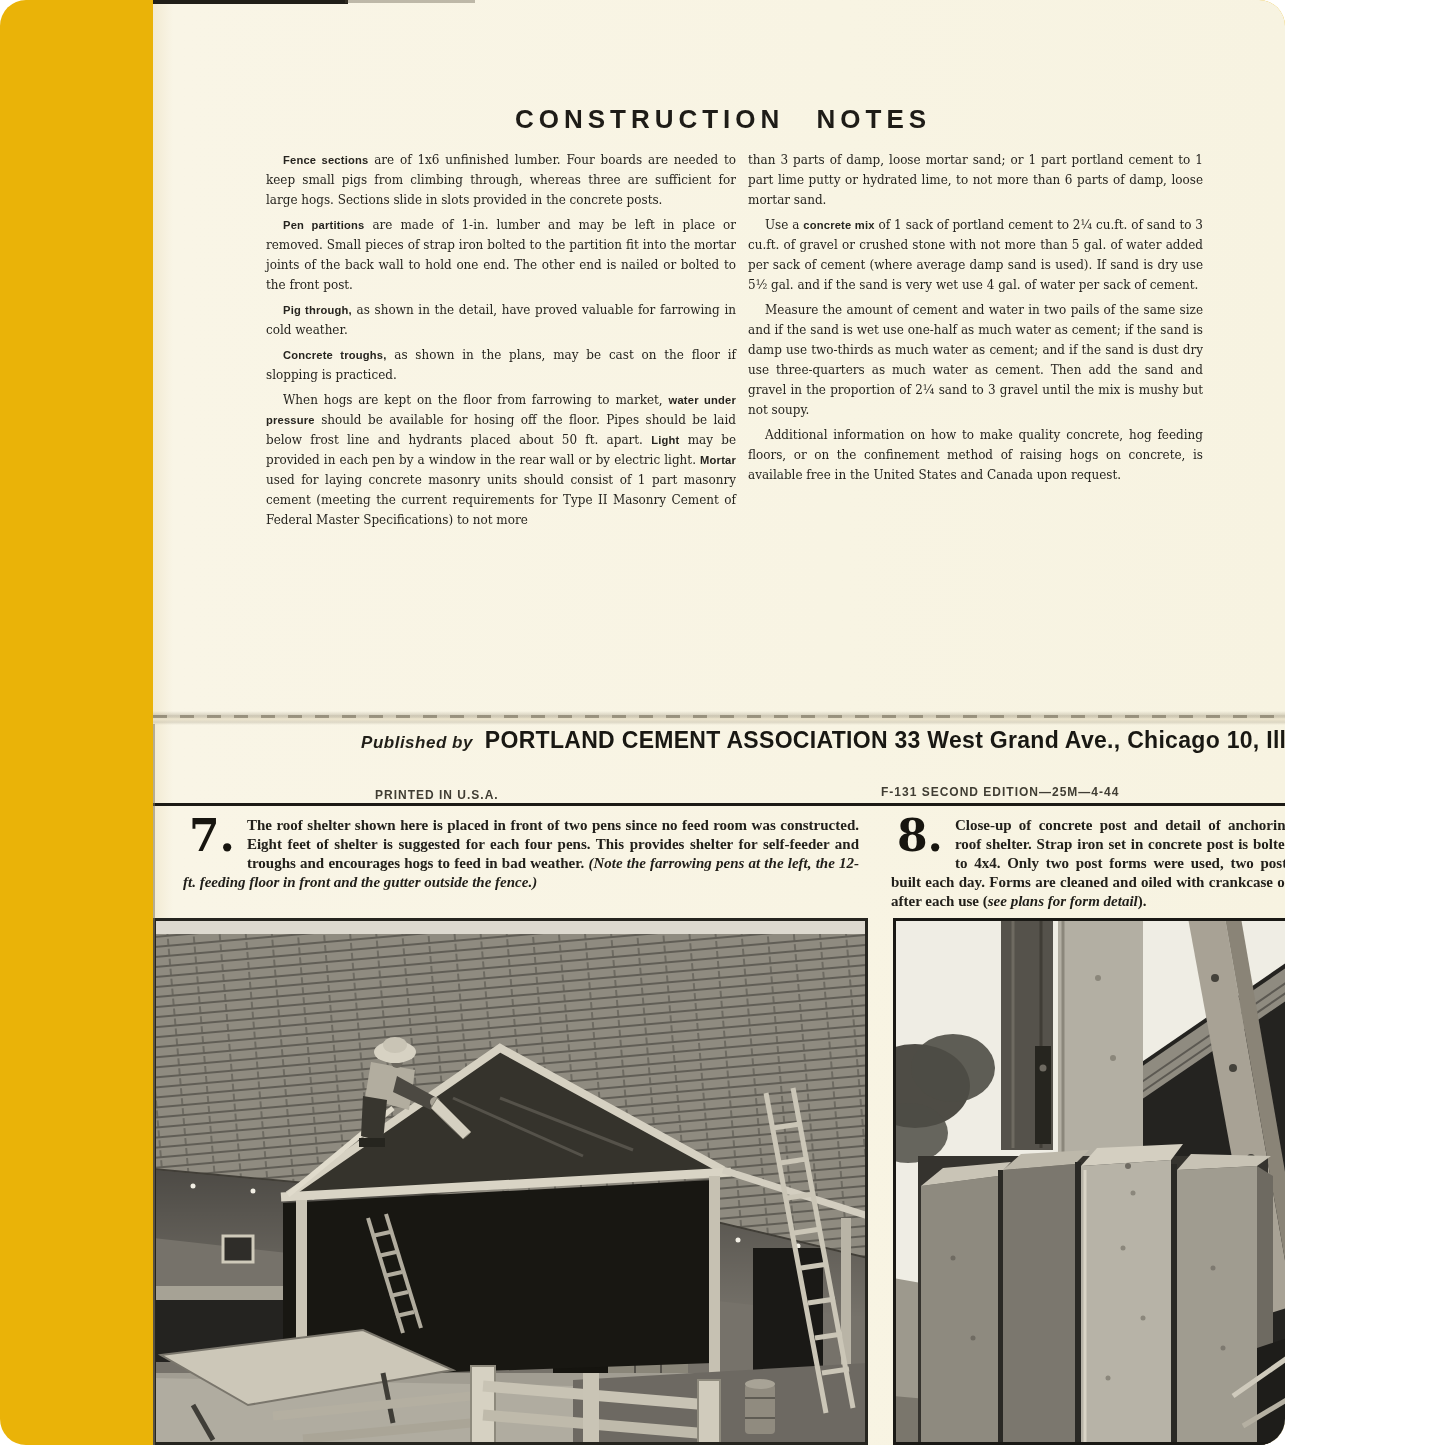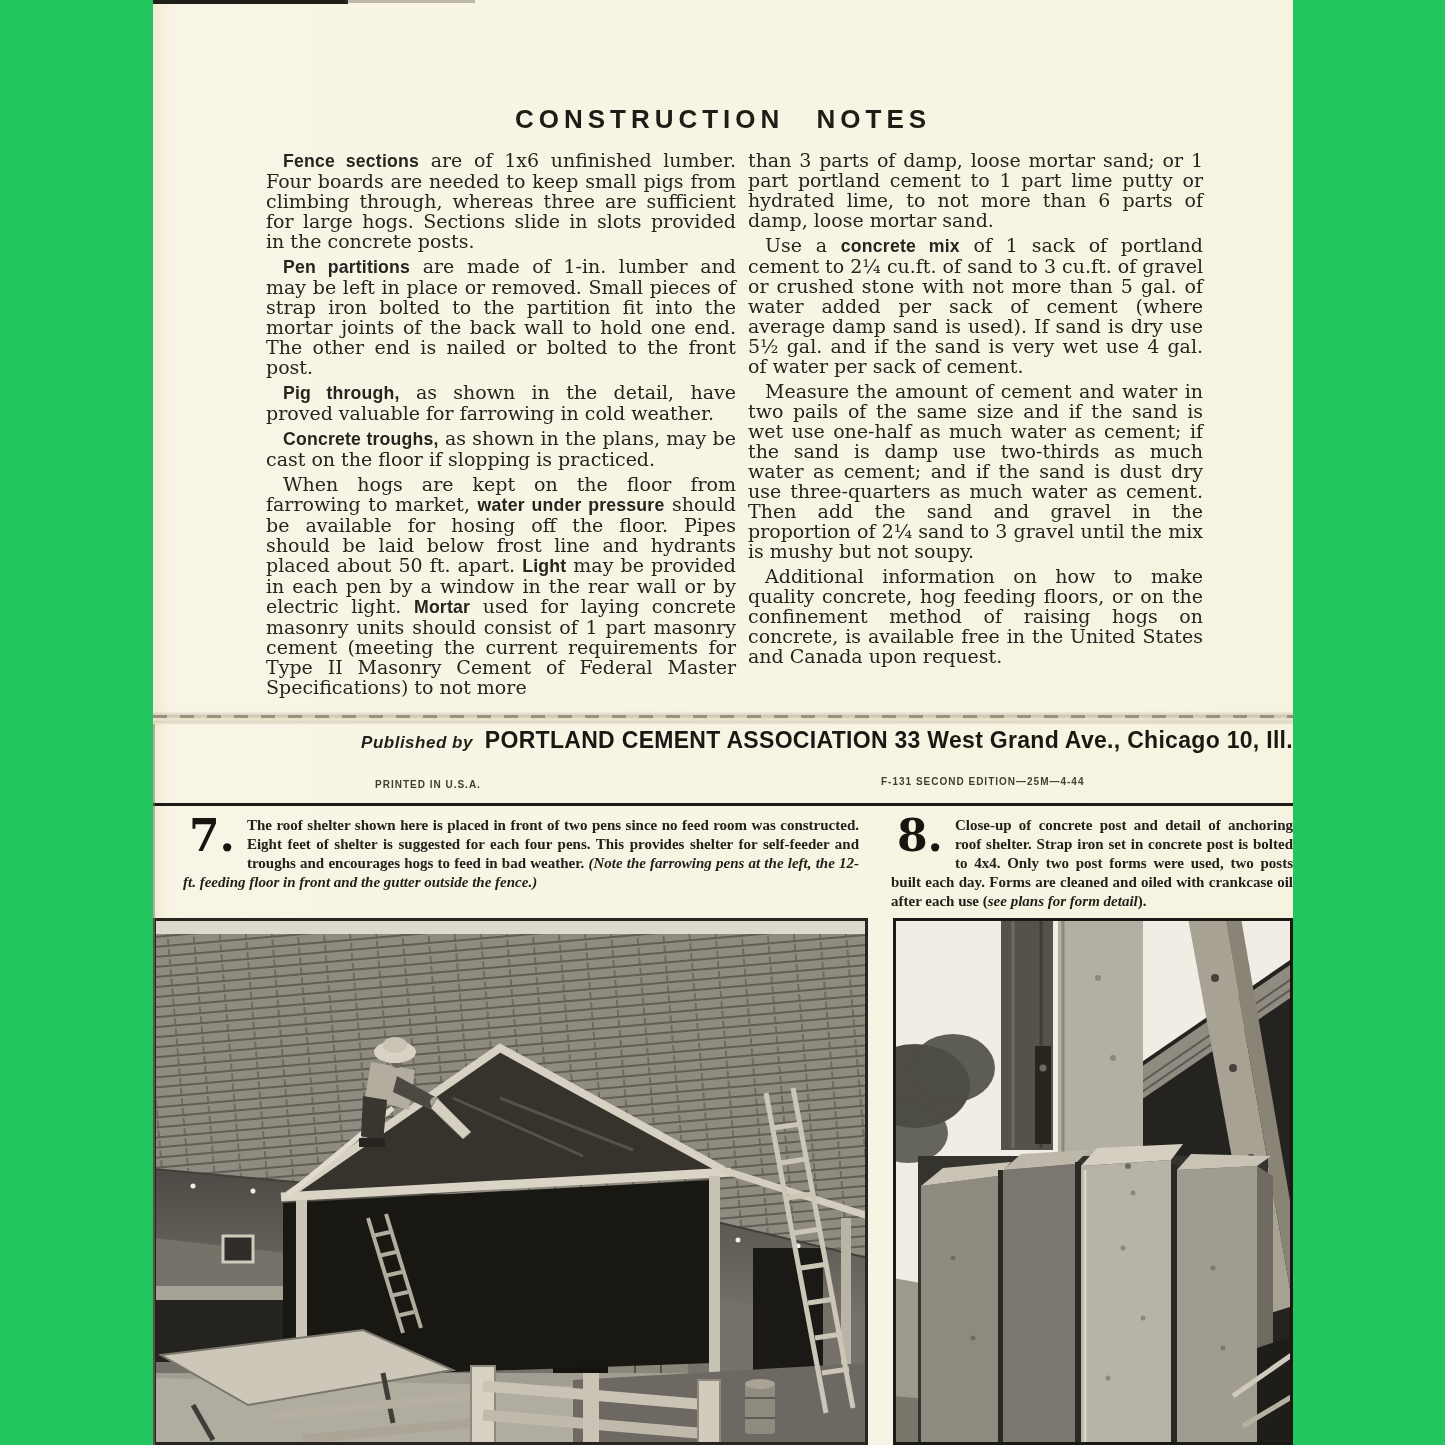--- a/index.html
+++ b/index.html
@@ -1,47 +1,47 @@
 <!DOCTYPE html>
 <html><head>
 <meta charset="utf-8">
 <style>
   html,body{margin:0;padding:0;background:#ffffff;}
-  .scan{position:relative;width:1445px;height:1445px;background:#22c55e;overflow:hidden;
-        font-family:"DejaVu Serif",serif;color:#26241f;}
+  .scan{position:relative;width:1285px;height:1445px;background:#eab308;overflow:hidden;
+        font-family:"DejaVu Serif",serif;color:#26241f;border-radius:26px;}
   .page{position:absolute;left:153px;top:0;width:1140px;height:1445px;
         background:linear-gradient(90deg,#f2ead2 0px,#f9f5e6 20px,#f8f4e3 60%,#f7f3e1 100%);}
   .page::after{content:"";position:absolute;left:0;top:724px;bottom:0;width:2px;
         background:rgba(130,120,95,.55);}
   .topmark{position:absolute;top:0;left:0;width:195px;height:4px;background:#201e18;}
   .topmark::after{content:"";position:absolute;left:192px;top:0;width:130px;height:3px;
         background:rgba(80,72,55,.35);}
   .title{position:absolute;top:104px;left:0;width:100%;margin:0;text-align:center;
         font-family:"Liberation Sans",sans-serif;font-weight:700;font-size:26px;
         letter-spacing:5px;word-spacing:20px;color:#1e1c17;}
   .cols{position:absolute;top:150px;left:113px;width:937px;display:flex;gap:12px;
-        text-align:justify;font-size:19px;line-height:20px;}
+        text-align:justify;font-size:12px;line-height:20px;}
   .col{flex:1;}
   .col-right{flex:0 0 455px;}
   .para{margin:0 0 5px 0;text-indent:17px;}
   .para.noindent{text-indent:0;}
   .b{font-family:"Liberation Sans",sans-serif;font-weight:700;font-size:.93em;letter-spacing:.2px;}
   .i{font-style:italic;}
   .crease{position:absolute;left:0;right:0;top:711px;height:14px;
         background:linear-gradient(180deg,rgba(126,115,90,0) 0%,rgba(126,115,90,.30) 35%,
                    rgba(235,227,203,.95) 58%,rgba(126,115,90,.22) 80%,rgba(126,115,90,0) 100%);}
   .crease::after{content:"";position:absolute;left:0;right:0;top:4px;height:3px;
         background:repeating-linear-gradient(90deg,rgba(90,82,62,.50) 0 14px,rgba(90,82,62,.06) 14px 27px);}
   .publisher{position:absolute;top:727px;left:0;width:100%;text-align:right;white-space:nowrap;}
   .pub-prefix{font-family:"Liberation Sans",sans-serif;font-style:italic;font-weight:700;
         font-size:17px;margin-right:12px;letter-spacing:.5px;color:#211f19;}
   .pub-main{font-family:"Liberation Sans",sans-serif;font-weight:700;font-size:23px;
         letter-spacing:.3px;color:#191813;}
   .imprint{position:absolute;font-family:"Liberation Sans",sans-serif;font-weight:700;
-        font-size:10px;letter-spacing:1px;color:#403d33;}
+        font-size:12px;letter-spacing:1px;color:#403d33;margin-top:9px;}
   .imprint-printed{top:779px;left:222px;}
   .imprint-edition{top:776px;left:728px;}
   .rule{position:absolute;top:803px;left:0;width:100%;height:3px;background:#1c1a15;}
   .caption{position:absolute;top:816px;font-family:"Liberation Serif",serif;font-weight:700;
         font-size:15px;line-height:19px;text-align:justify;color:#22201b;}
   .cap7{left:30px;width:676px;}
   .cap8{left:738px;width:402px;}
   .fignum{float:left;font-family:"DejaVu Serif",serif;font-weight:700;font-size:44px;
         line-height:34px;margin:3px 12px 2px 6px;color:#17150f;}
   .photo{position:absolute;top:918px;display:block;}

